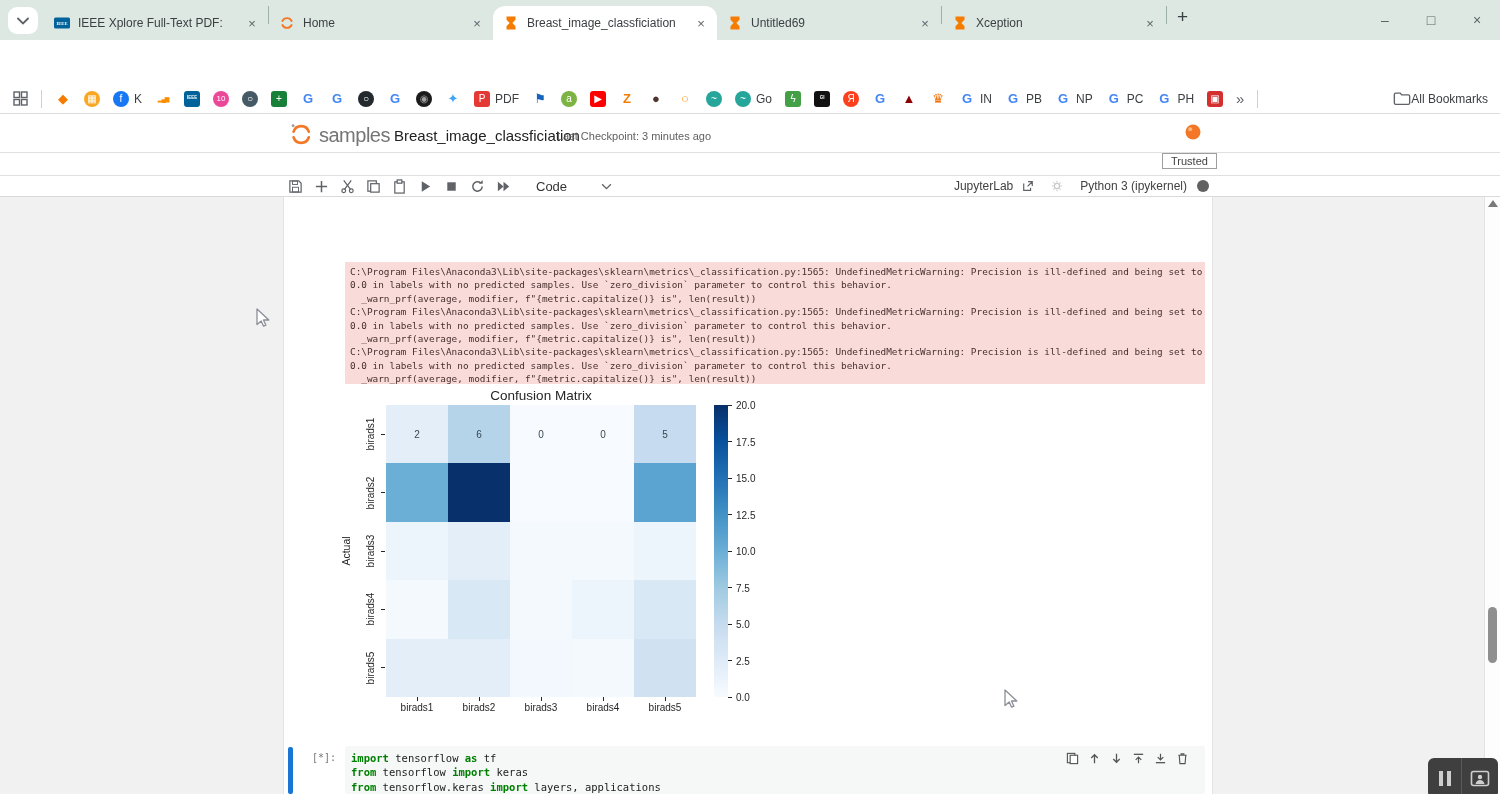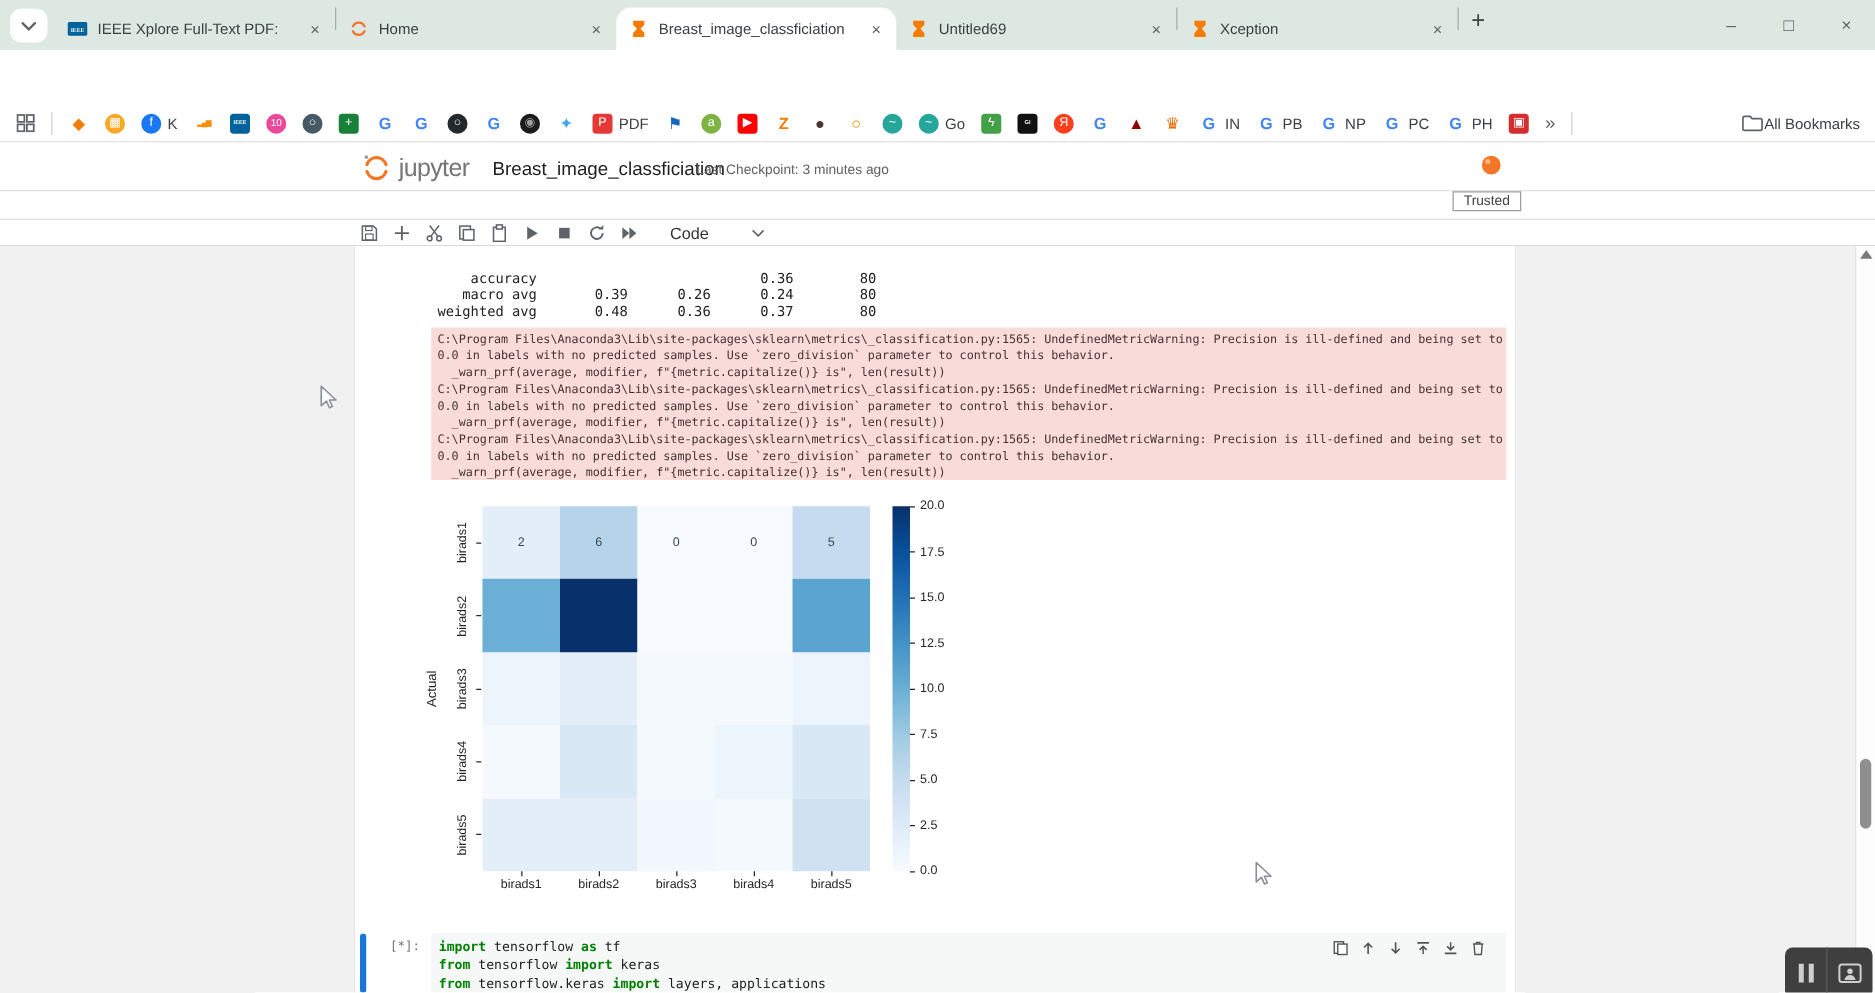--- a/index.html
+++ b/index.html
@@ -374,21 +374,21 @@
     <span class="lbl" id="allbm-label">All Bookmarks</span>
   </div>
 
   <div class="abs" id="jheader"></div>
   <div class="abs" id="jlogo">
     <svg width="26" height="26" viewBox="0 0 28 28">
       <circle cx="5.5" cy="5" r="1.6" fill="#9e9e9e"></circle>
       <path d="M6 17.5a8.6 8.6 0 0 0 16.4 0" stroke="#f37726" stroke-width="2.8" fill="none" stroke-linecap="round"></path>
       <path d="M22.4 11.5a8.6 8.6 0 0 0-16.4 0" stroke="#f37726" stroke-width="2.8" fill="none" stroke-linecap="round"></path>
     </svg>
-    <span id="jbrand">jupyter</span>
+    <span id="jbrand">samples</span>
   </div>
   <div class="abs" id="jtitle">Breast_image_classficiation</div>
   <div class="abs" id="jcheckpoint">Last Checkpoint: 3 minutes ago</div>
   <svg class="abs" id="jmoon" width="18" height="18" viewBox="0 0 18 18">
       <circle cx="9" cy="9" r="7.5" fill="#f37726"></circle>
       <circle cx="6.2" cy="6.2" r="2" fill="#fbb87c"></circle>
     </svg>
   <div class="abs" id="trusted">Trusted</div>
 
   <div class="abs" id="menuline"></div>
@@ -429,40 +429,53 @@
         <path d="M2 3v10l6-5z" fill="#5f6368"></path>
         <path d="M8 3v10l6-5z" fill="#5f6368"></path>
       </svg>
     <div id="codesel">
       <span>Code</span>
       <svg width="11" height="7" viewBox="0 0 12 8">
           <path d="M1 1.5l5 5 5-5" stroke="#5f6368" stroke-width="1.5" fill="none"></path>
         </svg>
     </div>
   </div>
+  <div id="tb-right">
+    <span>JupyterLab</span>
+    <svg width="12" height="12" viewBox="0 0 14 14">
+        <path d="M2 4h-0v8h8V9" stroke="#5f6368" stroke-width="1.4" fill="none"></path>
+        <path d="M7 2h5v5M12 2L6.5 7.5" stroke="#5f6368" stroke-width="1.4" fill="none"></path>
+      </svg>
+    <svg width="12" height="12" viewBox="0 0 14 14" style="margin-left:8px">
+        <circle cx="7" cy="7" r="3" stroke="#c9c9c9" stroke-width="1.4" fill="none"></circle>
+        <path d="M7 1v2M7 11v2M1 7h2M11 7h2M2.8 2.8l1.4 1.4M9.8 9.8l1.4 1.4M11.2 2.8L9.8 4.2M4.2 9.8l-1.4 1.4" stroke="#c9c9c9" stroke-width="1.2"></path>
+      </svg>
+    <span style="margin-left:8px">Python 3 (ipykernel)</span>
+    <svg width="14" height="14" viewBox="0 0 14 14">
+        <circle cx="7" cy="7" r="6" fill="#616161"></circle>
+      </svg>
+  </div>
   <div class="abs" id="toolline"></div>
 
   <div class="abs" id="margin-l"></div>
   <div class="abs" id="margin-r"></div>
   <div class="abs" id="nbcol"></div>
 
-  <pre class="abs" id="report">    accuracy                           0.36        80
-   macro avg       0.39      0.26      0.24        80
-weighted avg       0.48      0.36      0.37        80</pre>
   <div class="abs" id="stderr">C:\Program Files\Anaconda3\Lib\site-packages\sklearn\metrics\_classification.py:1565: UndefinedMetricWarning: Precision is ill-defined and being set to
 0.0 in labels with no predicted samples. Use `zero_division` parameter to control this behavior.
   _warn_prf(average, modifier, f"{metric.capitalize()} is", len(result))
 C:\Program Files\Anaconda3\Lib\site-packages\sklearn\metrics\_classification.py:1565: UndefinedMetricWarning: Precision is ill-defined and being set to
 0.0 in labels with no predicted samples. Use `zero_division` parameter to control this behavior.
   _warn_prf(average, modifier, f"{metric.capitalize()} is", len(result))
 C:\Program Files\Anaconda3\Lib\site-packages\sklearn\metrics\_classification.py:1565: UndefinedMetricWarning: Precision is ill-defined and being set to
 0.0 in labels with no predicted samples. Use `zero_division` parameter to control this behavior.
   _warn_prf(average, modifier, f"{metric.capitalize()} is", len(result))</div>
 
   <div class="abs" id="figure">
+    <div id="fig-title">Confusion Matrix</div>
     <div id="hm-grid">
         <div class="hm-cell" style="background: rgb(227, 238, 249);">
           <span>2</span>
         </div>
         <div class="hm-cell" style="background: rgb(182, 212, 233);">
           <span>6</span>
         </div>
         <div class="hm-cell" style="background: rgb(247, 251, 255);">
           <span>0</span>
         </div>

